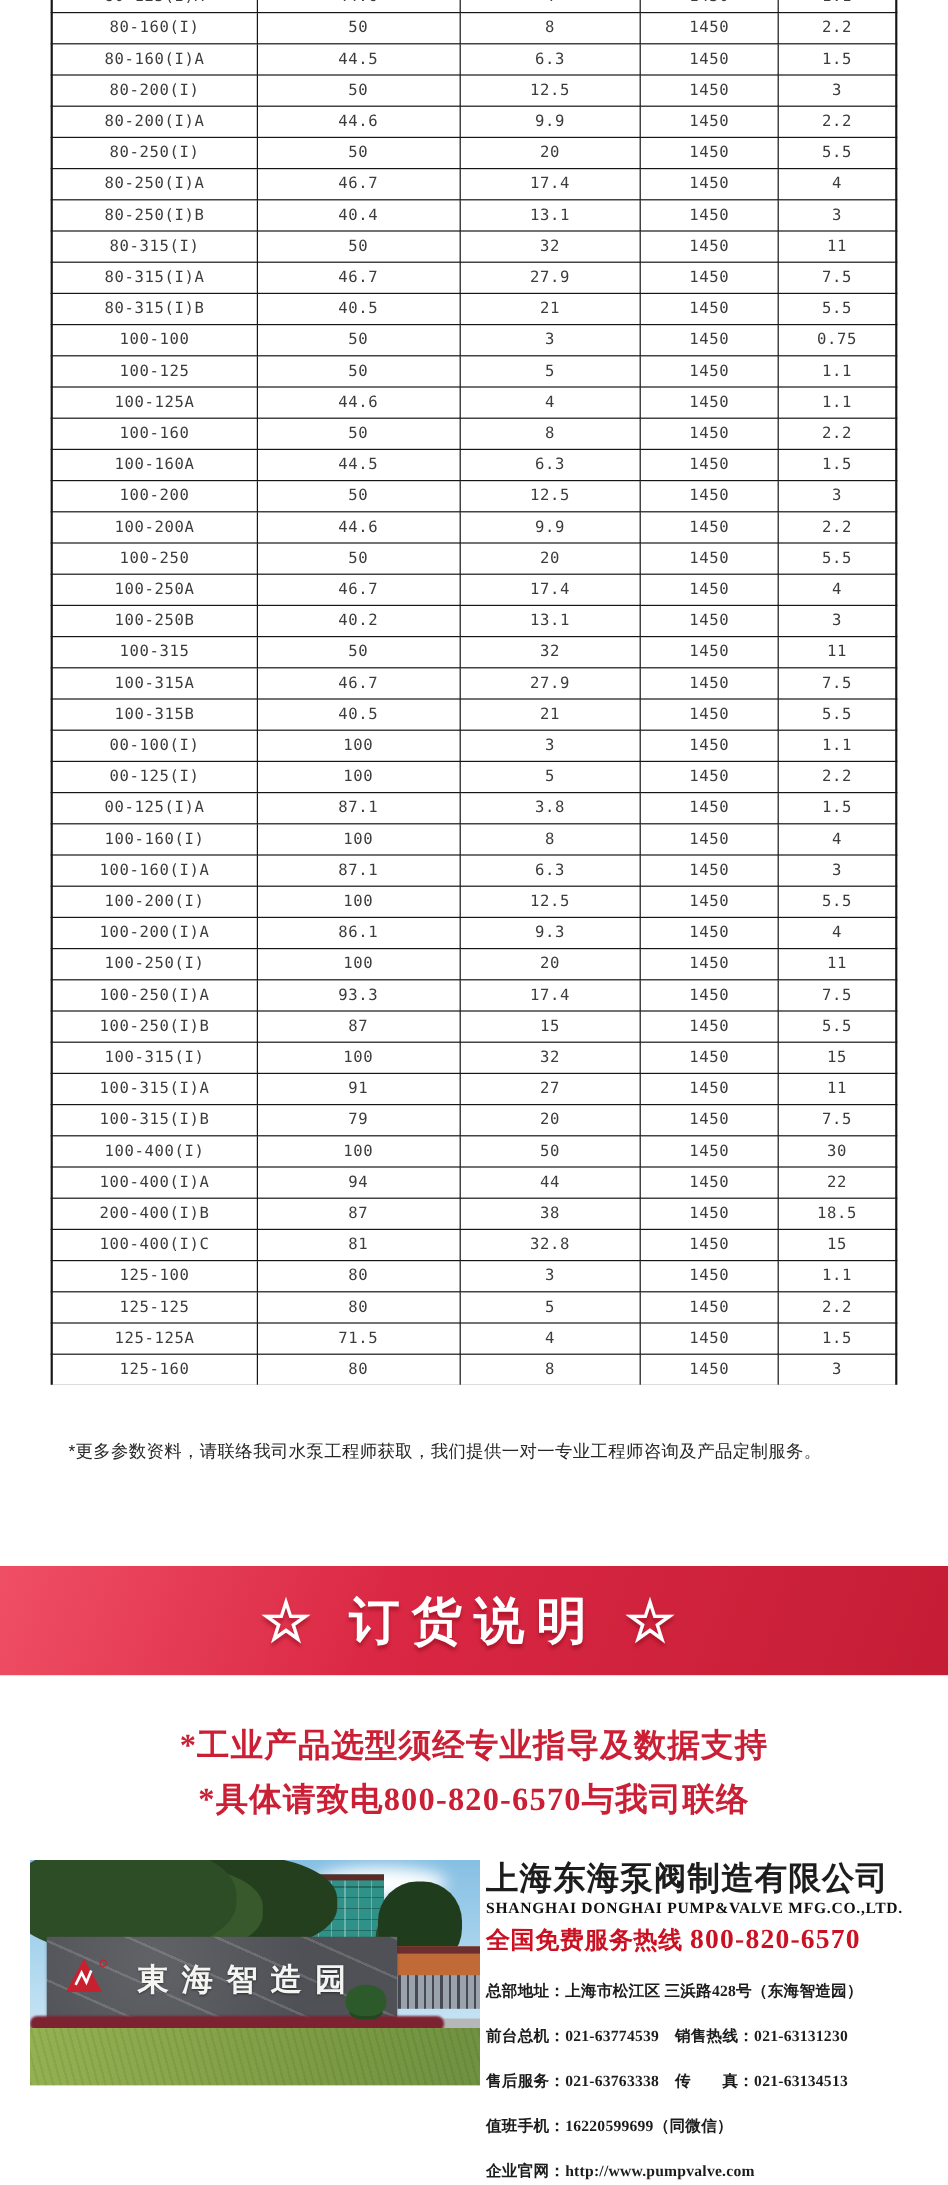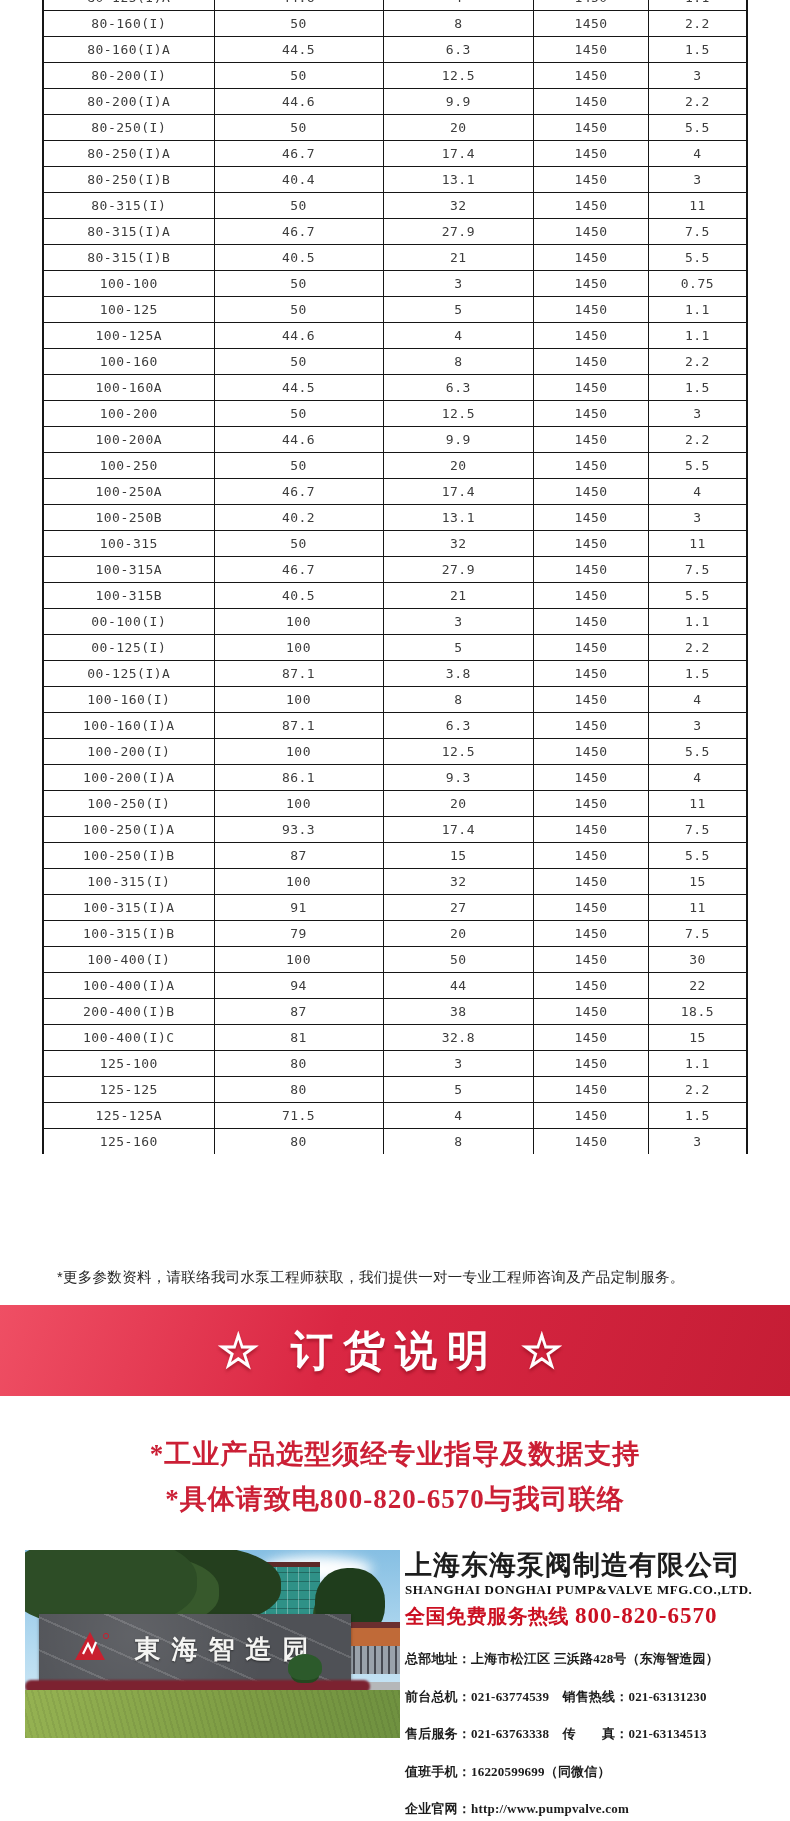--- a/index.html
+++ b/index.html
@@ -9,21 +9,21 @@
 
   
   .table-wrap{position:absolute;left:42px;top:0;width:706px;height:1154px;overflow:hidden;}
   table.spec{position:absolute;top:-17px;left:0;width:706px;border-collapse:collapse;table-layout:fixed;
              border:2px solid #161616;}
   table.spec td{height:25px;border:1px solid #161616;text-align:center;vertical-align:middle;
                 font-family:"DejaVu Sans Mono",monospace;font-size:13px;color:#3c3c3c;
                 letter-spacing:.5px;padding:0;background:#fff;}
 
   
-  .note{position:absolute;left:57px;top:1268px;width:700px;font-size:14.5px;color:#262626;
+  .note{position:absolute;left:57px;top:1200px;width:700px;font-size:14.5px;color:#262626;
         letter-spacing:.3px;}
 
   
   .banner{position:absolute;left:0;top:1305px;width:790px;height:91px;
           background:linear-gradient(110deg,#ef4f64 0%,#da2743 42%,#c51d35 100%);
           display:flex;align-items:center;justify-content:center;}
   .banner-text{color:#fff;font-size:42px;font-weight:bold;letter-spacing:10px;
                text-shadow:0 3px 3px rgba(110,0,14,.4);}
 
   
@@ -63,21 +63,21 @@
            box-shadow:-8px 14px 0 -6px #2c4a22;}
   .orange-building{position:absolute;right:0;top:72px;width:86px;height:34px;background:#c06a38;
            border-top:6px solid #6b2f2f;}
   .gate{position:absolute;right:0;top:96px;width:82px;height:28px;
         background:repeating-linear-gradient(90deg,#474a52 0 2px,#9aa2ab 2px 7px);}
   .driveway{position:absolute;right:0;bottom:22px;width:96px;height:34px;background:#b5b7b9;
         transform:skewX(-28deg);transform-origin:bottom right;}
   .sign-wall{position:absolute;left:14px;top:64px;width:292px;height:70px;background:#4f5156;
       background-image:repeating-linear-gradient(24deg,rgba(255,255,255,.14) 0 2px,transparent 2px 30px),
                        radial-gradient(circle at 30% 30%,rgba(255,255,255,.10),transparent 60%);
-      display:flex;align-items:center;box-shadow:0 2px 3px rgba(0,0,0,.35);padding-left:20px;}
+      display:flex;align-items:center;box-shadow:0 2px 3px rgba(0,0,0,.35);}
   .logo-tri{margin-left:16px;flex:0 0 auto;}
   .sign-text{flex:1;text-align:center;color:#f4f4f2;font-family:"Liberation Serif",serif;
       font-weight:bold;font-size:26px;letter-spacing:11px;text-shadow:0 1px 2px rgba(0,0,0,.5);
       padding-right:6px;white-space:nowrap;}
   .shrubs{position:absolute;left:0;top:130px;width:345px;height:13px;background:#7c2230;
           border-radius:6px;filter:blur(1px);}
   .lawn{position:absolute;left:0;bottom:0;width:375px;height:48px;
       background:linear-gradient(100deg,#95b252 0%,#7d9c44 60%,#6f9140 100%);
       background-image:repeating-linear-gradient(75deg,rgba(0,0,0,.06) 0 2px,transparent 2px 6px),
                        linear-gradient(100deg,#95b252 0%,#7d9c44 60%,#6f9140 100%);}

